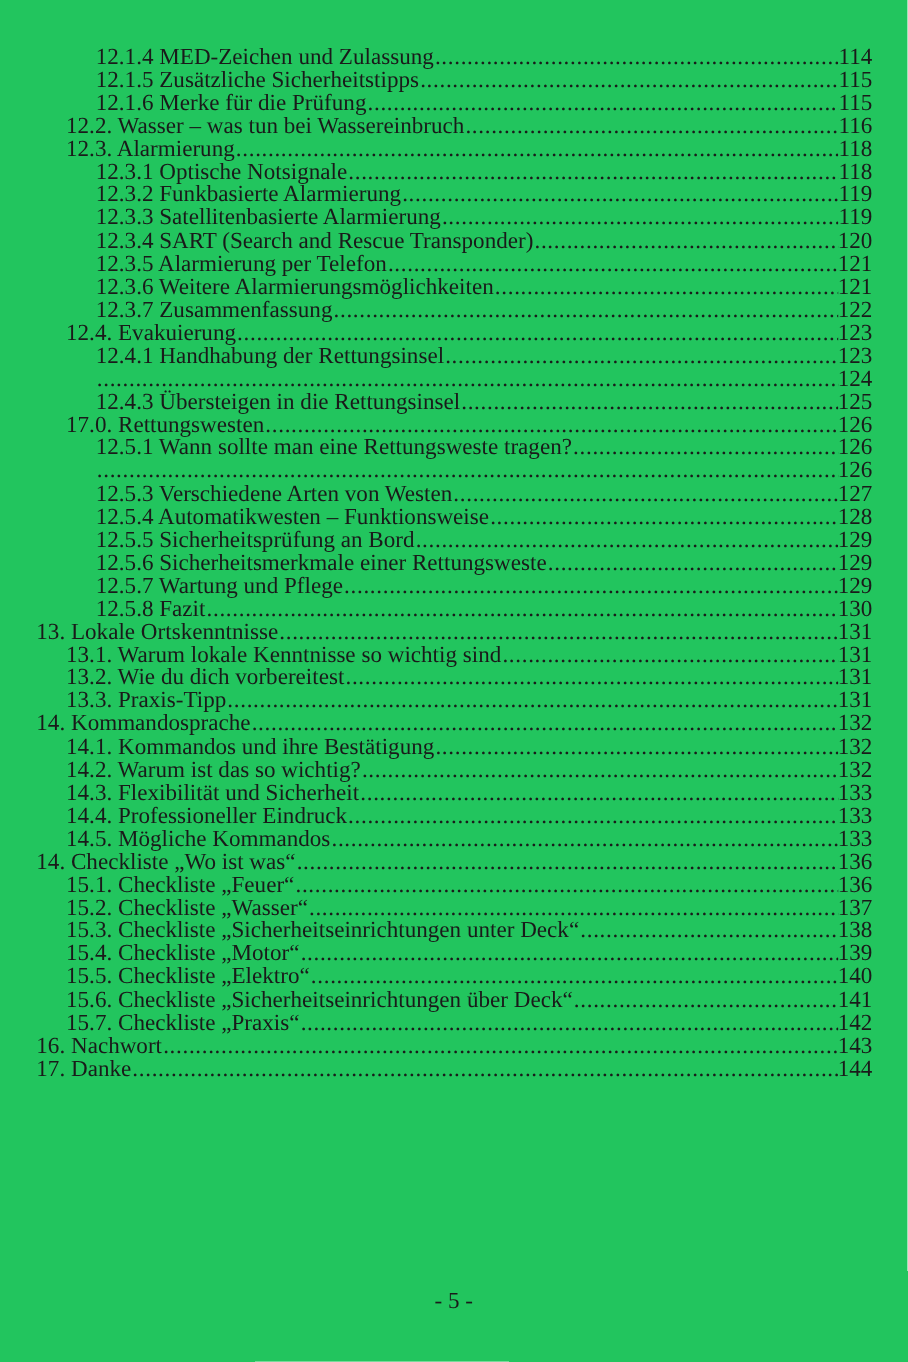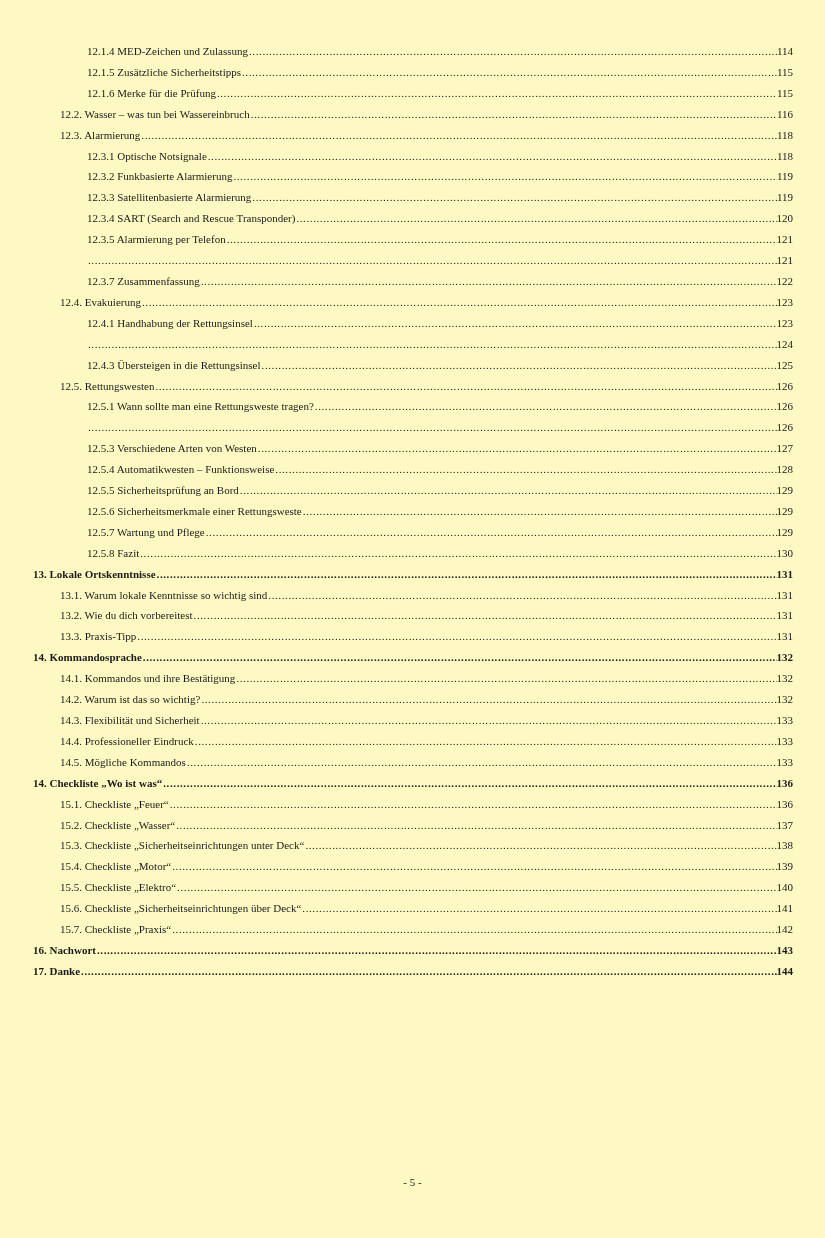--- a/index.html
+++ b/index.html
@@ -4,39 +4,39 @@
 <style>
   html, body {
     margin: 0;
     padding: 0;
     background: #ffffff;
   }
   .page {
     position: relative;
     width: 825px;
     height: 1238px;
-    background: #fef9c3;
+    background: #22c55e;
     color: #1a1a1a;
     font-family: "Liberation Serif", serif;
-    font-size: 11px;
+    font-size: 21px;
     overflow: hidden;
   }
   .toc {
     position: absolute;
     top: 41px;
     left: 33px;
     right: 32px;
   }
   .toc-row {
     display: flex;
     align-items: baseline;
     line-height: 20.9px;
     white-space: nowrap;
   }
-  .toc-row.level-1 { padding-left: 0; font-weight: bold; }
+  .toc-row.level-1 { padding-left: 0; }
   .toc-row.level-2 { padding-left: 27px; justify-content: space-between; }
   .toc-row.level-3 { padding-left: 54px; }
   .toc-title {
     white-space: nowrap;
   }
   .toc-dots {
     flex: 1 1 auto;
     overflow: hidden;
     white-space: nowrap;
     min-width: 8px;
@@ -108,20 +108,21 @@
     <span class="toc-title">12.3.4 SART (Search and Rescue Transponder)</span>
     <span class="toc-dots"></span>
     <span class="toc-page">120</span>
   </div>
       <div class="toc-row level-3">
     <span class="toc-title">12.3.5 Alarmierung per Telefon</span>
     <span class="toc-dots"></span>
     <span class="toc-page">121</span>
   </div>
       <div class="toc-row level-3">
+    <span class="toc-title">12.3.6 Weitere Alarmierungsmöglichkeiten</span>
     <span class="toc-dots"></span>
     <span class="toc-page">121</span>
   </div>
       <div class="toc-row level-3">
     <span class="toc-title">12.3.7 Zusammenfassung</span>
     <span class="toc-dots"></span>
     <span class="toc-page">122</span>
   </div>
       <div class="toc-row level-2">
     <span class="toc-title">12.4. Evakuierung</span>
@@ -136,21 +137,21 @@
       <div class="toc-row level-3">
     <span class="toc-dots"></span>
     <span class="toc-page">124</span>
   </div>
       <div class="toc-row level-3">
     <span class="toc-title">12.4.3 Übersteigen in die Rettungsinsel</span>
     <span class="toc-dots"></span>
     <span class="toc-page">125</span>
   </div>
       <div class="toc-row level-2">
-    <span class="toc-title">12.5. Rettungswesten</span>
+    <span class="toc-title">17.0. Rettungswesten</span>
     <span class="toc-dots"></span>
     <span class="toc-page">126</span>
   </div>
       <div class="toc-row level-3">
     <span class="toc-title">12.5.1 Wann sollte man eine Rettungsweste tragen?</span>
     <span class="toc-dots"></span>
     <span class="toc-page">126</span>
   </div>
       <div class="toc-row level-3">
     <span class="toc-dots"></span>

